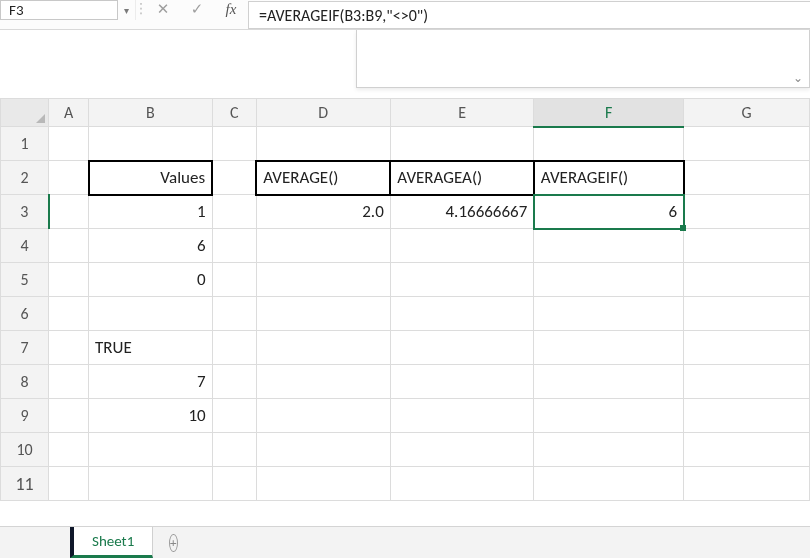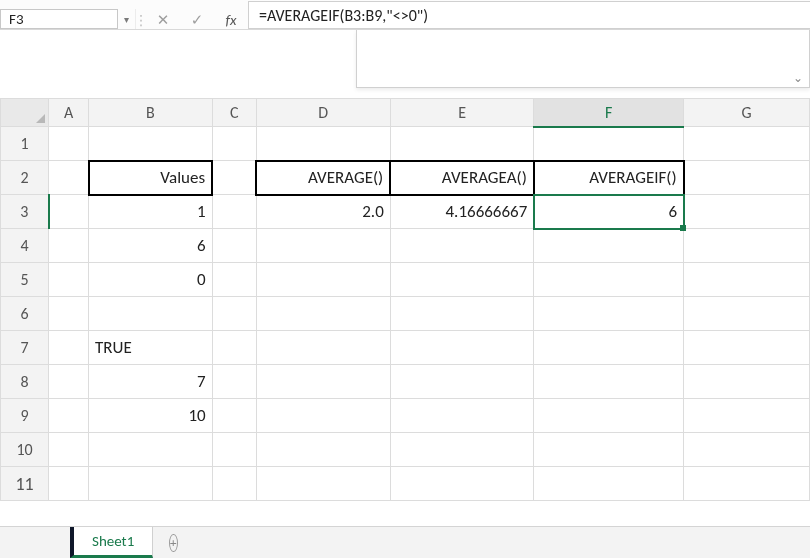--- a/index.html
+++ b/index.html
@@ -1,26 +1,26 @@
 <!DOCTYPE html>
 <html><head>
 <meta charset="utf-8">
 <style>
   * { box-sizing: border-box; margin: 0; padding: 0; }
   html, body { width: 810px; height: 558px; overflow: hidden; font-family: Calibri, Arial, sans-serif; font-size: 17px; color: #222; background: #fff; }
 
   
-  .topbar { display: flex; align-items: flex-end; height: 30px; border-bottom: 1px solid #d9d9d9; background: #fcfcfc; }
+  .topbar { display: flex; align-items: flex-start; height: 30px; border-bottom: 1px solid #d9d9d9; background: #fcfcfc; }
   .namebox-wrap { display: flex; align-items: stretch; }
   .namebox { width: 118px; border: 1px solid #c8c8c8; background: #fff; display: flex; align-items: center; padding: 0 8px; font-size: 15px; }
   .namebox-arrow { width: 18px; display: flex; align-items: center; justify-content: center; color: #7a7a7a; font-size: 10px; border-right: 1px solid #ececec; }
   .sep { width: 10px; display: flex; align-items: center; justify-content: center; color: #bdbdbd; font-size: 14px; }
   .fx-btns { display: flex; align-items: center; }
   .fx-btn { width: 34px; display: flex; align-items: center; justify-content: center; color: #9e9e9e; font-size: 15px; }
-  .fx-label { width: 34px; display: flex; align-items: center; justify-content: center; color: #555; font-style: italic; font-size: 15px; }
+  .fx-label { width: 34px; display: flex; align-items: center; justify-content: center; color: #555; font-style: italic; font-size: 15px; font-family: Liberation Serif, serif; }
   .formula-input { flex: 1; border: 1px solid #d0d0d0; border-right: none; background: #fff; display: flex; align-items: center; padding: 0 10px; font-size: 16px; height: 28px; margin-top:1px;}
   .formula-expand { position: absolute; top: 30px; left: 356px; right: 0; height: 58px; background: #fff; border: 1px solid #d0d0d0; border-top: none; box-shadow: 0 2px 4px rgba(0,0,0,0.08); }
   .formula-chevron { position: absolute; right: 6px; bottom: 2px; color: #8a8a8a; font-size: 12px; }
 
   
   .grid-wrap { position: absolute; top: 98px; left: 0; right: 0; bottom: 32px; background: #fff; }
   table.sheet { border-collapse: collapse; table-layout: fixed; width: 100%; }
   table.sheet th, table.sheet td { border: 1px solid #dcdcdc; height: 34px; font-weight: normal; }
   table.sheet thead th { background: #f3f3f3; color: #555; font-size: 16px; height: 28px; }
   table.sheet thead th.select-all { background: #e9e9e9; position: relative; }
@@ -33,21 +33,21 @@
   .col-D { width: 128px; }
   .col-E { width: 137px; }
   .col-F { width: 143px; }
   .col-G { width: 120px; }
   .txt-r { text-align: right; }
   .txt-c { text-align: left; }
 
   
   td.hdr-box { border: 2px solid #000 !important; text-align: right; }
   
-  td.fn-box { border: 2px solid #000 !important; text-align: right; }
+  td.fn-box { border: 2px solid #000 !important; text-align: left; }
 
   
   td.selected { outline: 2px solid #1a7a4c; outline-offset: -1px; position: relative; }
   td.selected::after { content:''; position:absolute; right:-3px; bottom:-3px; width:6px; height:6px; background:#1a7a4c; }
 
   
   th.colhdr.sel { background: #e2e2e2; border-bottom: 2px solid #1a7a4c !important; color:#1a7a4c;}
   th.rowhdr.sel { background: #e2e2e2; border-right: 2px solid #1a7a4c !important; color:#1a7a4c;}
 
   

